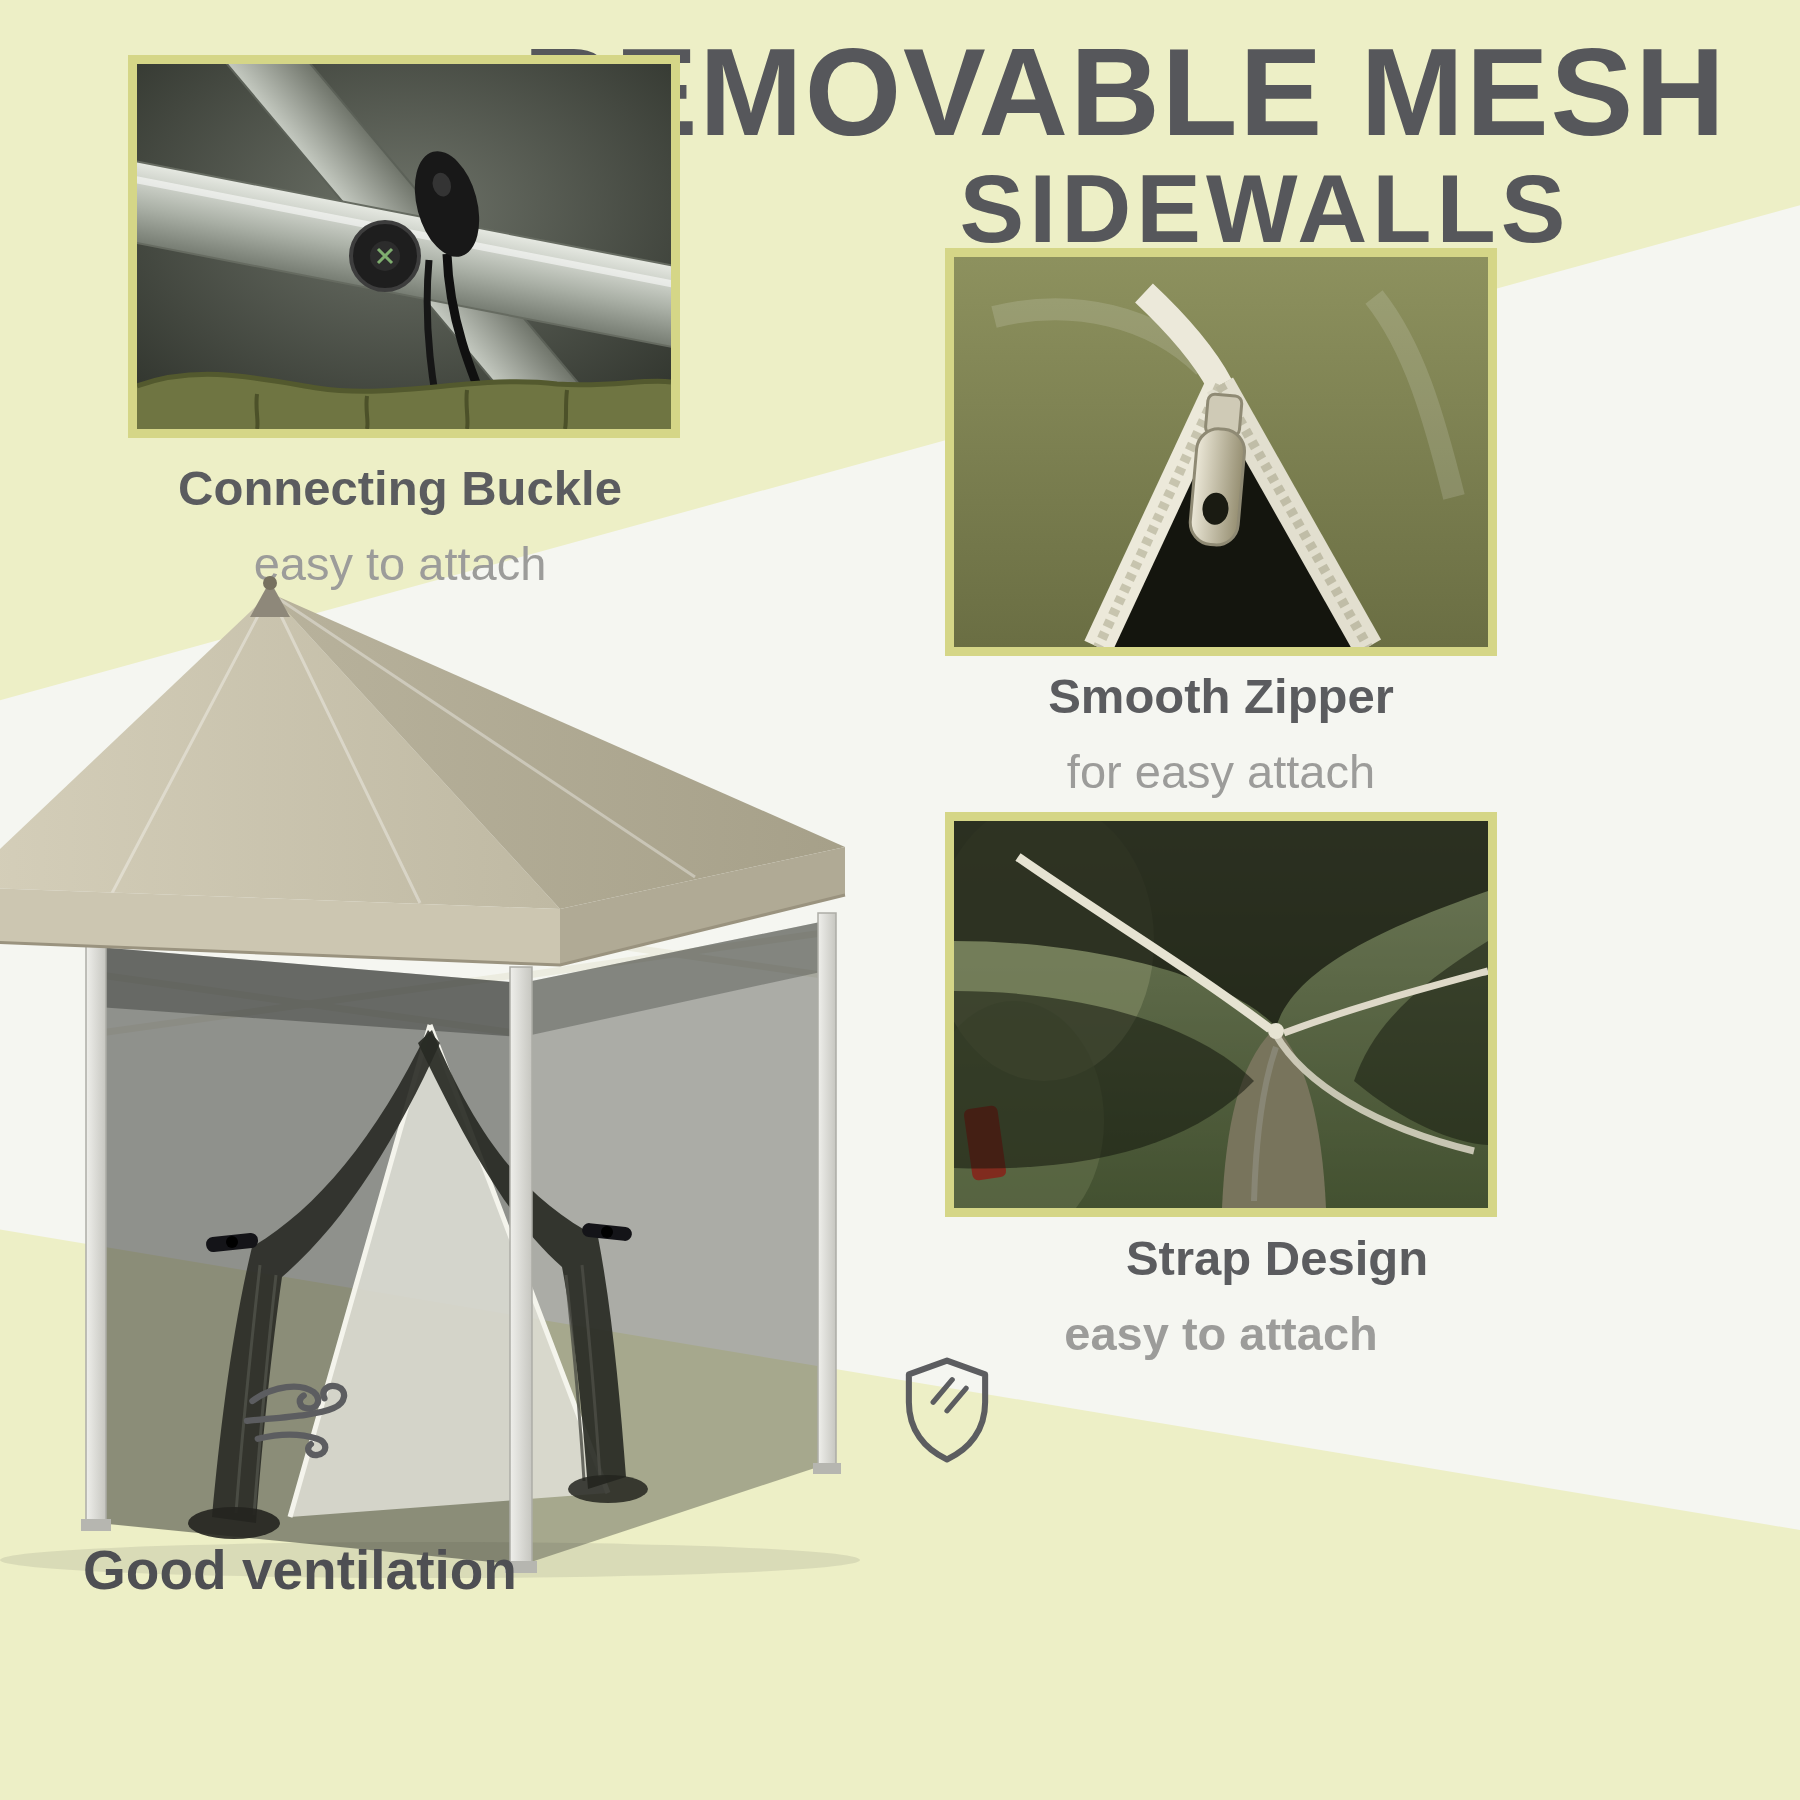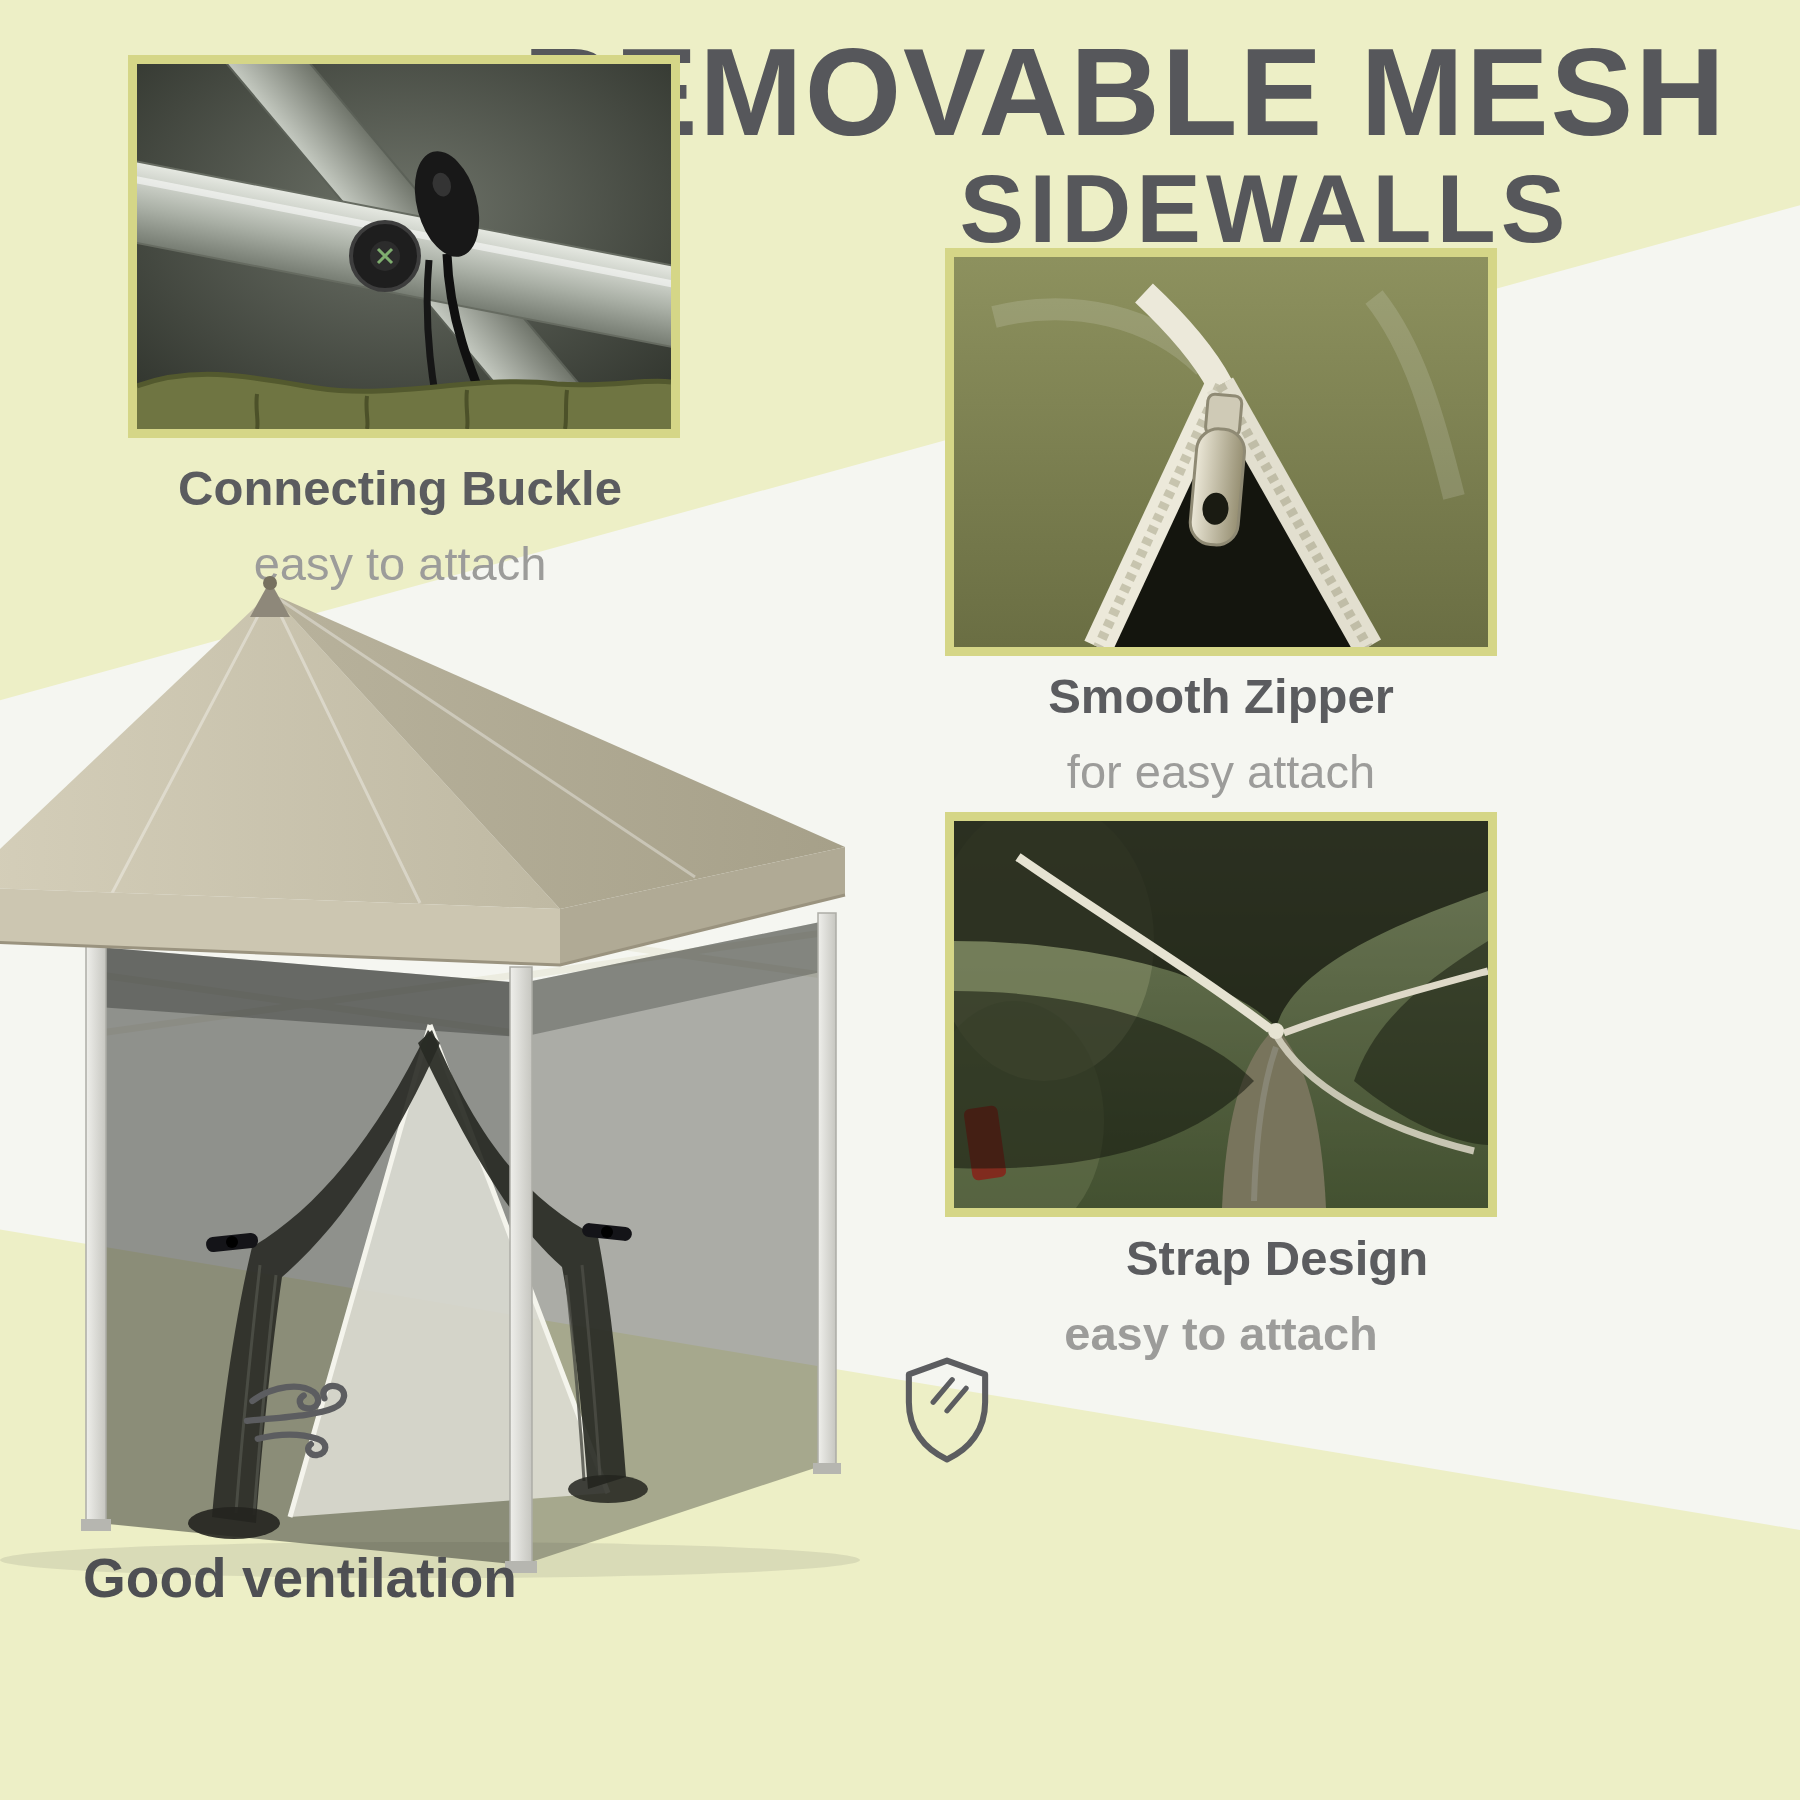--- a/index.html
+++ b/index.html
@@ -15,21 +15,21 @@
   .photo{position:absolute;border:9px solid #d5d687;box-sizing:border-box;background:#6b6f66;}
   .photo svg{display:block;width:100%;height:100%;}
 
   .headline{position:absolute;text-align:center;color:#56575b;font-weight:800;line-height:1;}
   .headline.l1{left:470px;top:30px;width:1310px;font-size:124px;letter-spacing:2px;}
   .headline.l2{left:730px;top:160px;width:1070px;font-size:97px;letter-spacing:5px;}
 
   .feat-title{position:absolute;text-align:center;font-size:49px;font-weight:700;color:#5b5c5f;}
   .feat-sub{position:absolute;text-align:center;font-size:47px;font-weight:400;color:#9c9c9a;}
 
-  .benefit-label{position:absolute;text-align:center;font-size:55px;font-weight:700;color:#4e4f53;margin-top:8px;}
+  .benefit-label{position:absolute;text-align:center;font-size:55px;font-weight:700;color:#4e4f53;}
   .benefit-icon{position:absolute;}
   .benefit-icon svg{display:block;width:100%;height:100%;}
 
   .tent{position:absolute;left:-40px;top:575px;width:920px;height:1005px;}
   .tent svg{display:block;width:100%;height:100%;}
 </style>
 </head>
 <body>
 
 <div class="canvas">

